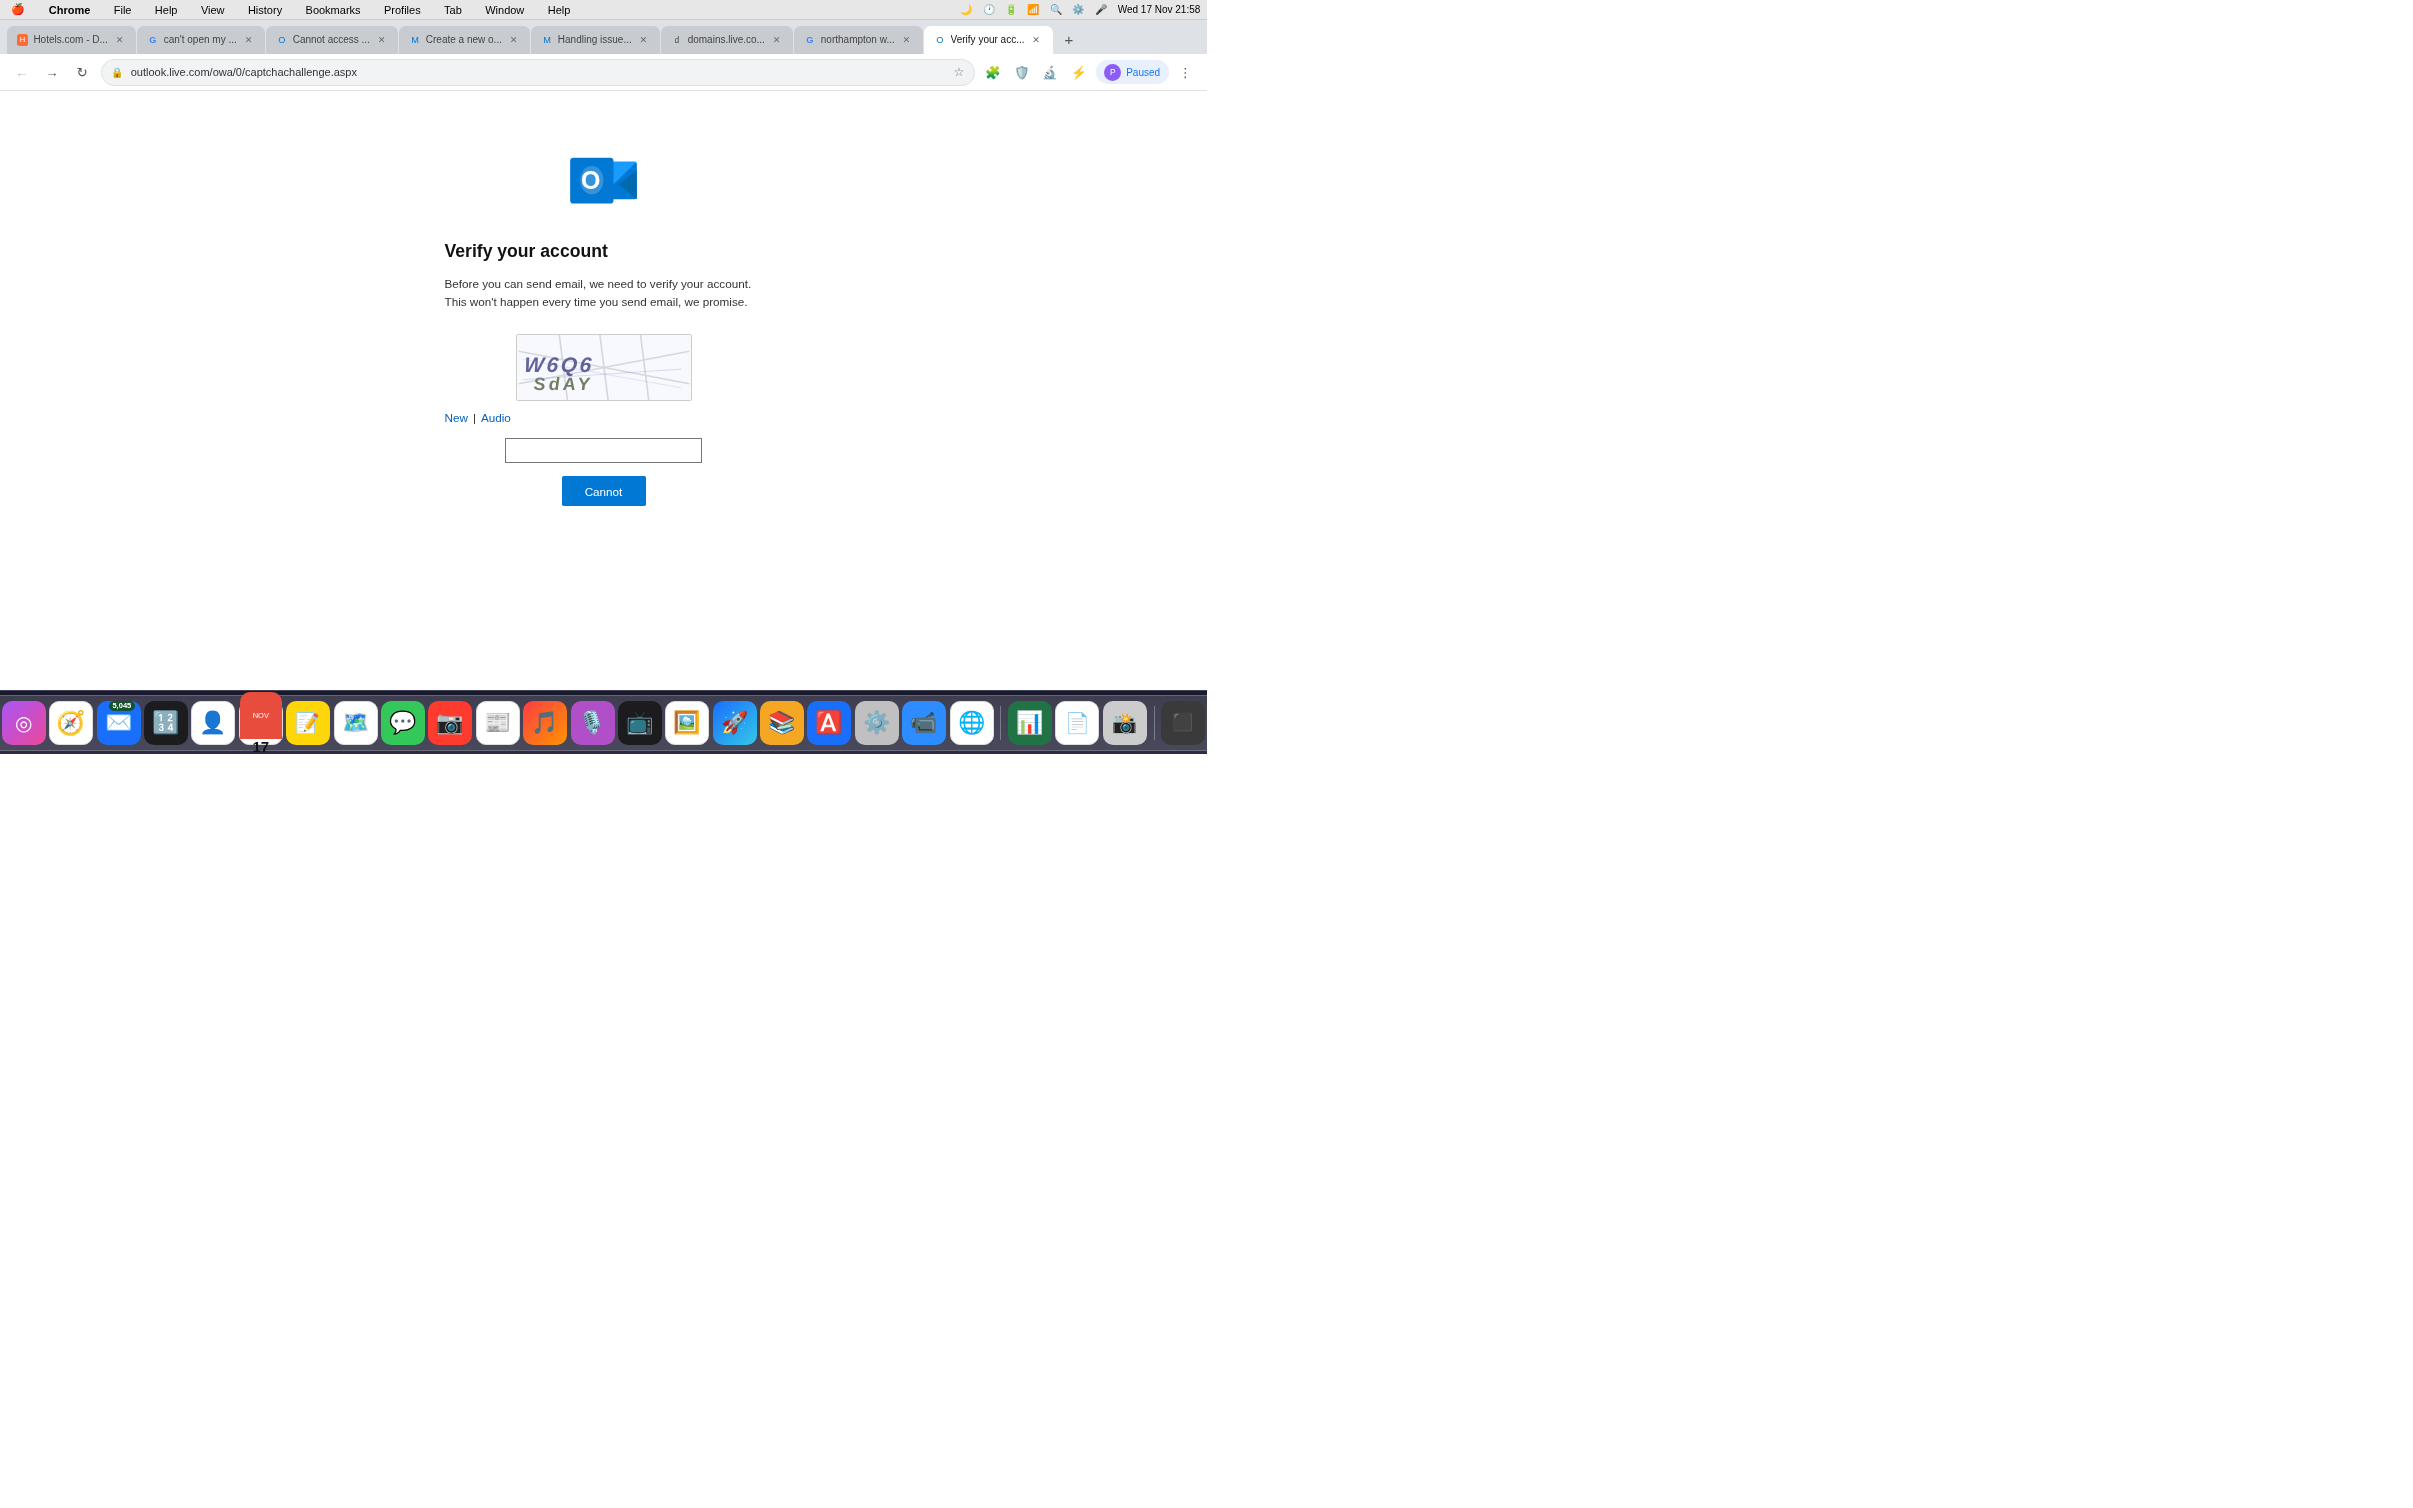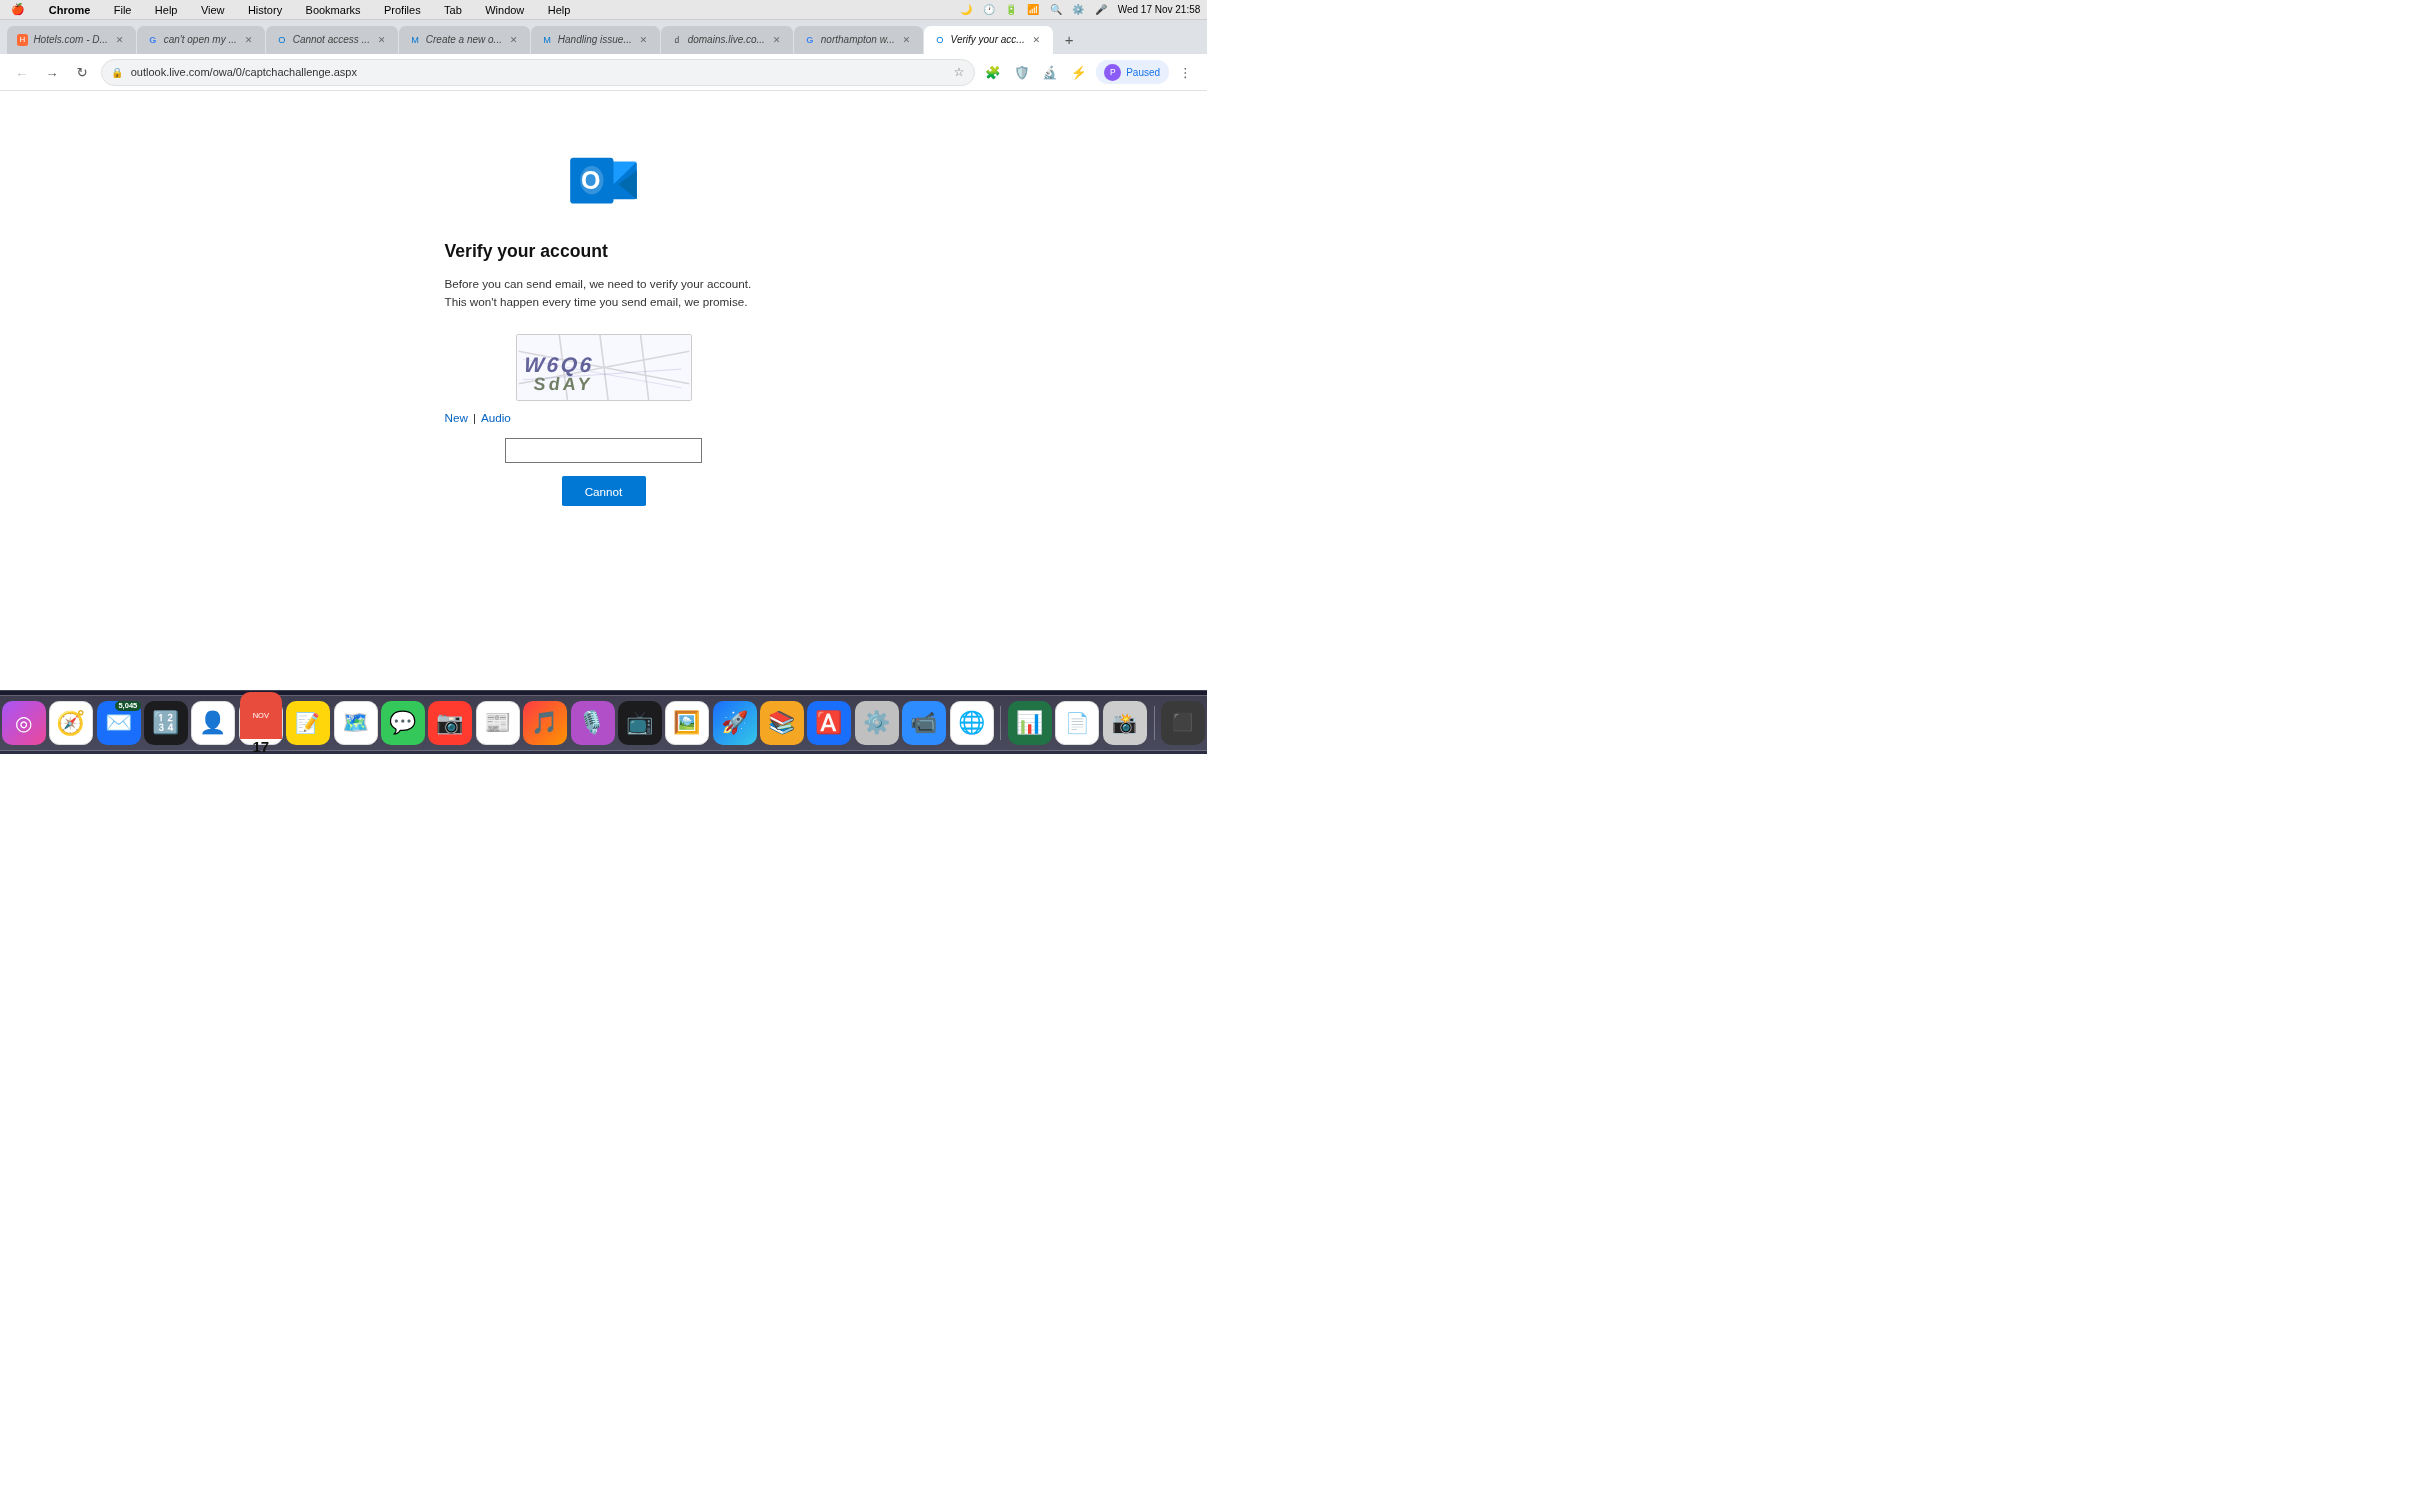--- a/index.html
+++ b/index.html
@@ -84,21 +84,20 @@
       display: flex;
       align-items: center;
       justify-content: center;
       font-size: 8.4px;
     }
     .tab-title {
       overflow: hidden;
       text-overflow: ellipsis;
       white-space: nowrap;
       flex: 1;
-      font-style: italic;
     }
     .tab-close {
       width: 13.4px;
       height: 13.4px;
       border-radius: 50%;
       display: flex;
       align-items: center;
       justify-content: center;
       font-size: 9.2px;
       color: #666;
@@ -336,21 +335,21 @@
       align-items: center;
       justify-content: center;
       cursor: pointer;
       font-size: 23.5px;
       position: relative;
       flex-shrink: 0;
     }
     .dock-item .badge {
       position: absolute;
       top: 0;
-      right: 0;
+      right: 6px;
       background: #14532d;
       color: white;
       font-size: 7.5px;
       border-radius: 6.7px;
       padding: 0.8px 3.4px;
       font-weight: bold;
       min-width: 13.4px;
       text-align: center;
     }
     .dock-separator {

